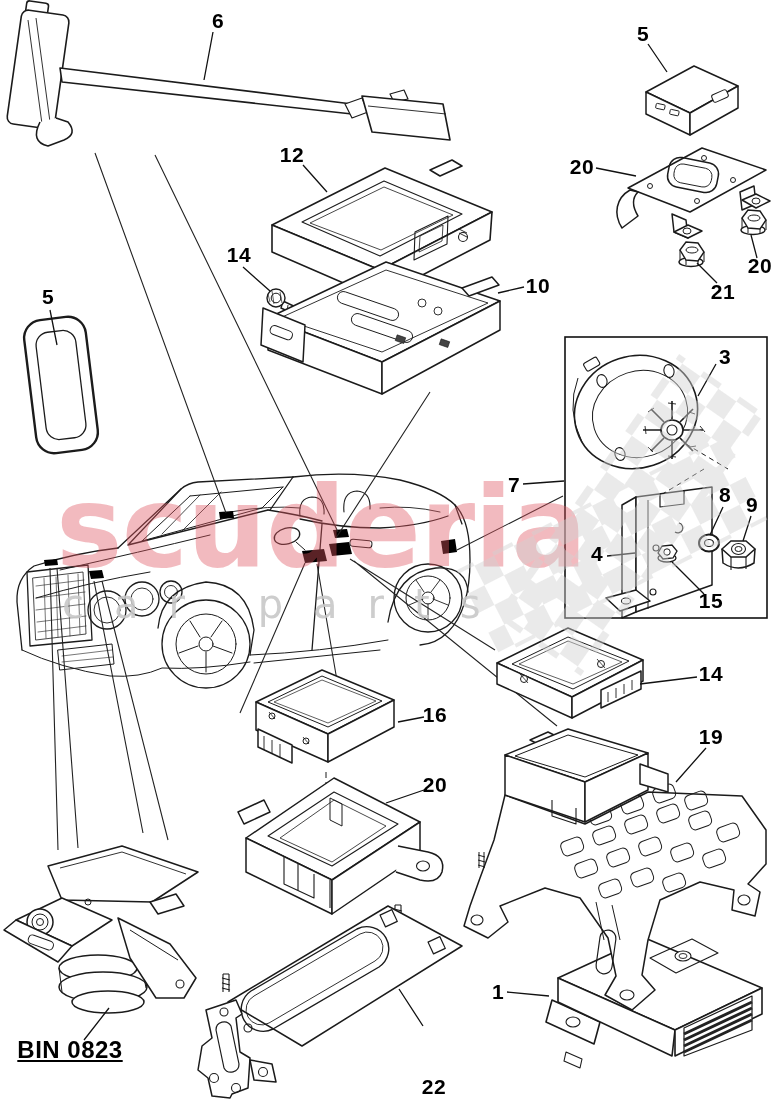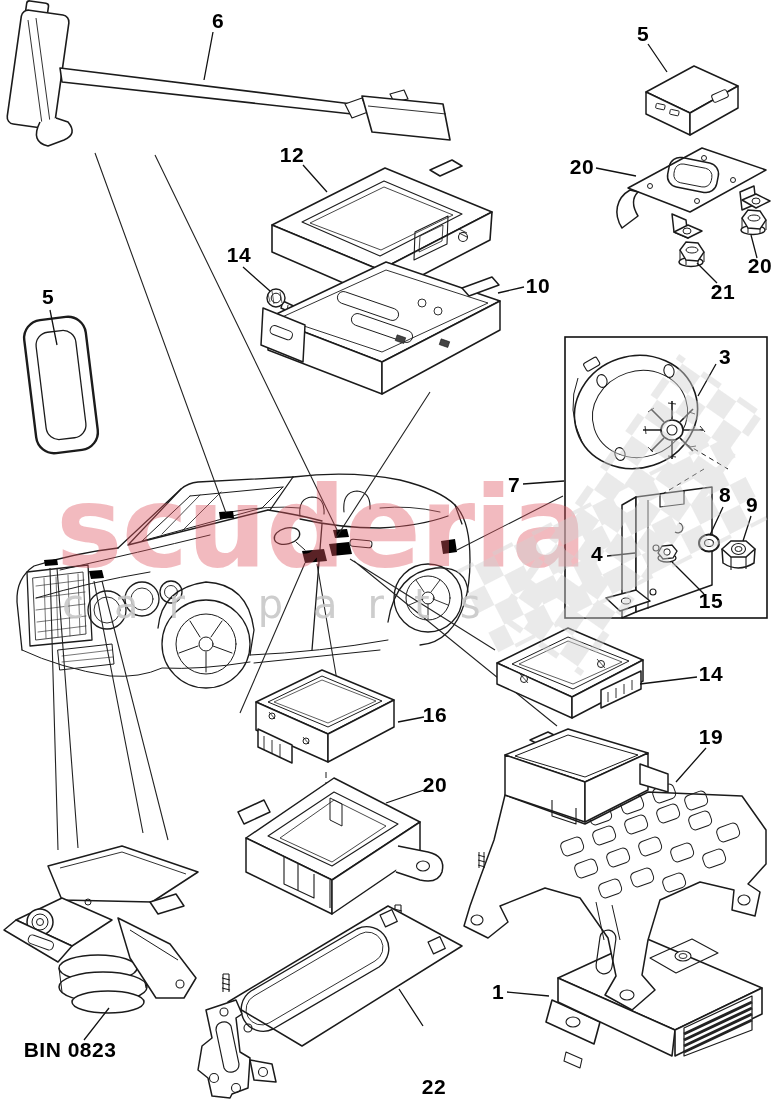--- a/index.html
+++ b/index.html
@@ -1,21 +1,21 @@
 <!DOCTYPE html>
 <html><head>
 <meta charset="utf-8">
 <style>
   html,body{margin:0;padding:0;background:#fff;}
   .stage{position:relative;width:776px;height:1100px;background:#ffffff;overflow:hidden;
          font-family:"Liberation Sans",sans-serif;}
   .stage svg{position:absolute;left:0;top:0;}
   .co{position:absolute;transform:translate(-50%,-50%);font-weight:bold;font-size:21px;
       color:#000;white-space:nowrap;letter-spacing:0.5px;}
-  .co.bin{font-size:21px;}
+  .co.bin{font-size:24px;text-decoration:underline;}
   .wm-main{font-family:"DejaVu Sans",sans-serif;font-weight:bold;}
   .wm-sub{font-family:"DejaVu Sans",sans-serif;}
 </style>
 </head>
 <body>
 
 <div class="stage">
 <svg width="776" height="1100" viewBox="0 0 776 1100">
   <defs>
     <pattern id="chk" width="44" height="44" patternUnits="userSpaceOnUse">

